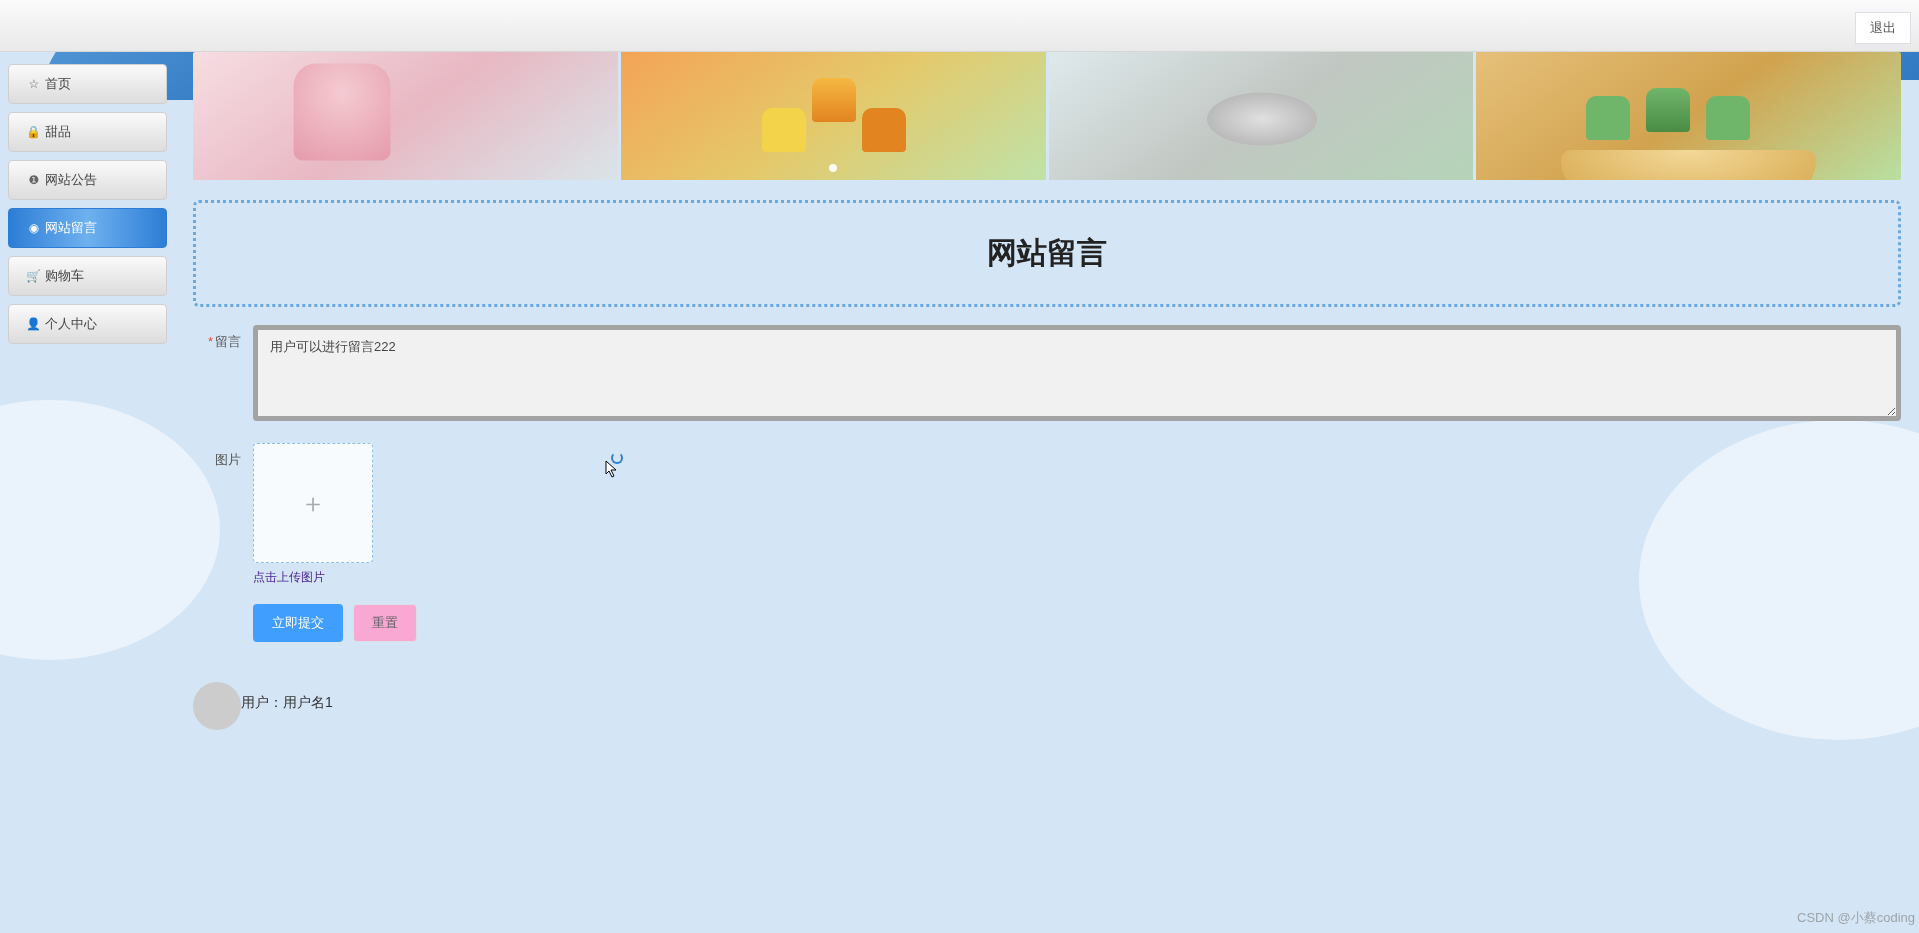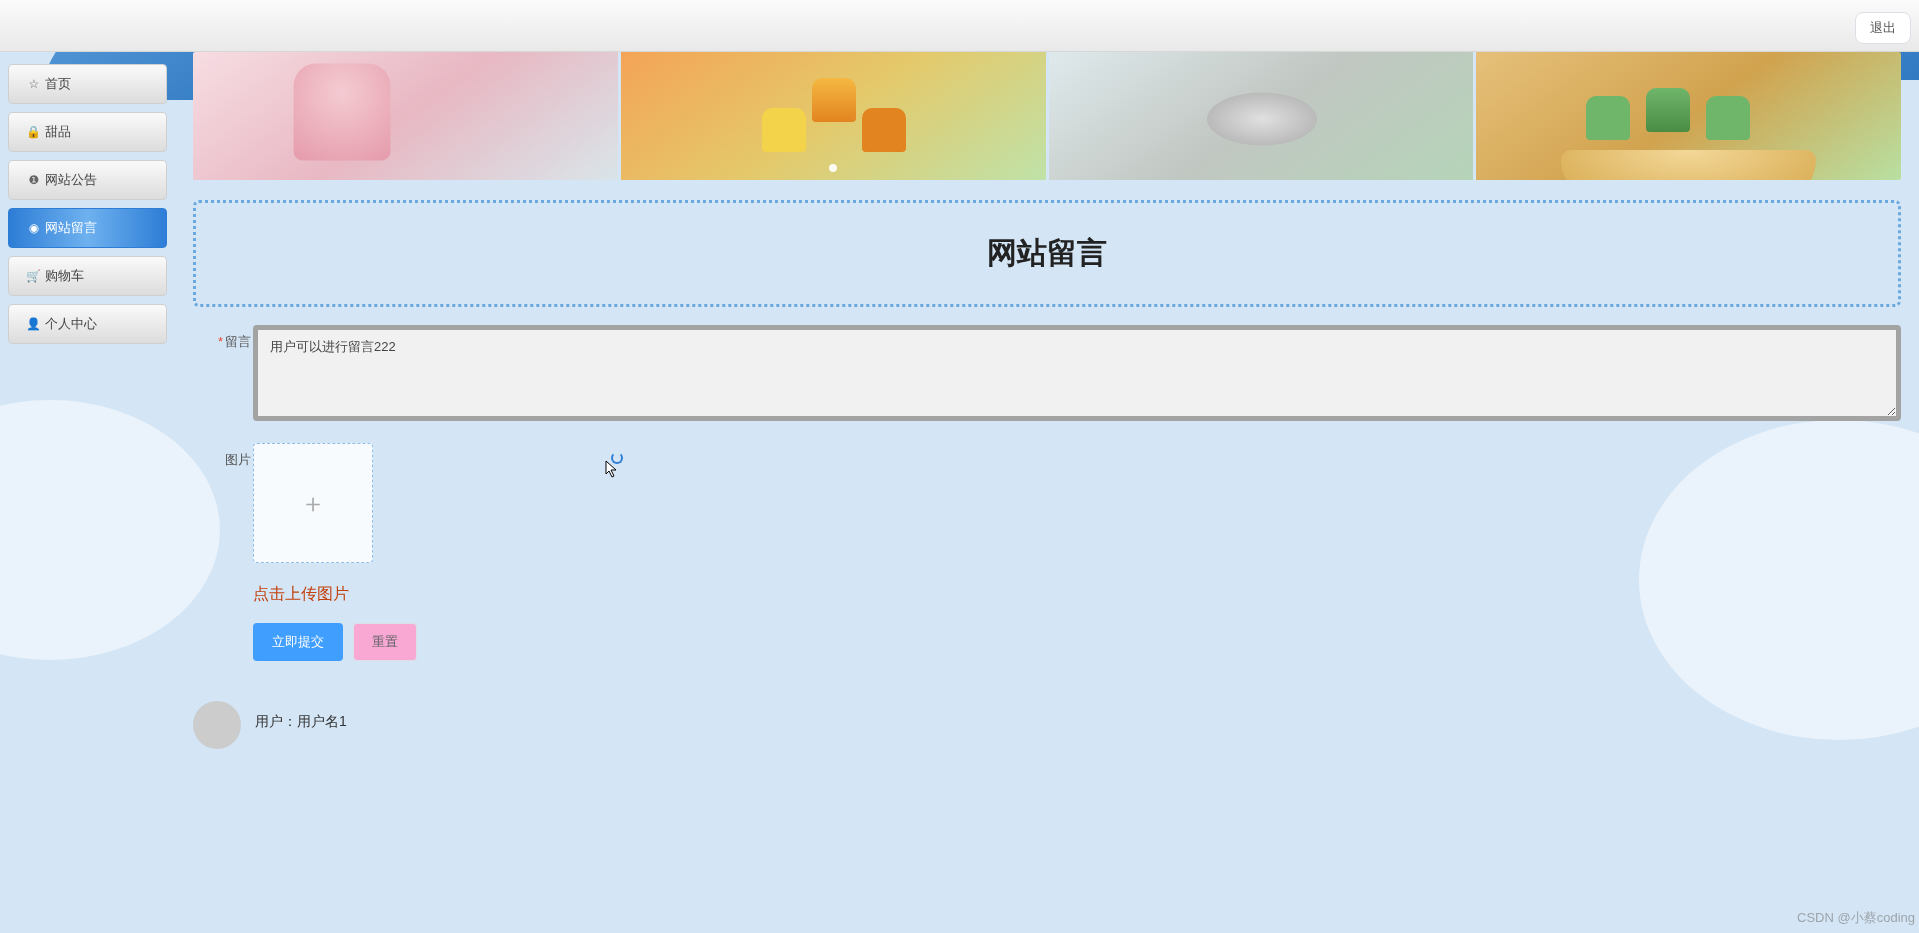--- a/index.html
+++ b/index.html
@@ -67,21 +67,21 @@
     .header-title {
       font-size: 19px;
       color: #222;
     }
     .logout-btn {
       position: absolute;
       right: 8px;
       top: 12px;
       background: #fff;
       border: 1px solid #dcdfe6;
-      border-radius: 8px;
+      border-radius: 0;
       padding: 6px 14px;
       font-size: 13px;
       cursor: pointer;
       color: #555;
     }
 
     .container {
       display: flex;
       position: relative;
       z-index: 1;
@@ -195,21 +195,21 @@
     }
 
     .form-area { margin-top: 18px; }
     .form-row {
       display: flex;
       margin-bottom: 18px;
     }
     .form-label {
       width: 60px;
       text-align: right;
-      padding-right: 2px;
+      padding-right: 12px;
       padding-top: 8px;
       font-size: 13px;
       color: #555;
       flex-shrink: 0;
     }
     .form-label .req { color: #e74c3c; margin-right: 2px; }
     .form-control { flex: 1; }
 
     .msg-textarea {
       width: 100%;
@@ -230,23 +230,23 @@
       border: 1px dashed #8fbde8;
       border-radius: 4px;
       display: flex;
       align-items: center;
       justify-content: center;
       cursor: pointer;
       background: #f8fbfe;
     }
     .plus-icon { font-size: 26px; color: #aaa; font-weight: 300; }
     .upload-hint {
-      font-size: 16px;
-      color: #c2410c;
-      margin-top: 21px;
+      font-size: 12px;
+      color: #4c1d95;
+      margin-top: 6px;
     }
 
     .btn-row {
       padding-left: 60px;
       margin-top: 12px;
       display: flex;
       gap: 10px;
     }
     .btn {
       padding: 9px 18px;
@@ -259,21 +259,21 @@
       background: #409eff;
       color: #fff;
     }
     .btn-default {
       background: #f9a8d4;
       border-color: #dcdfe6;
       color: #606266;
     }
 
     .comment-list { margin-top: 40px; }
-    .comment-item { display: flex; align-items: flex-start; gap: 14px; }
+    .comment-item { display: flex; align-items: flex-start; }
     .avatar {
       width: 48px;
       height: 48px;
       background: #ccc;
       border-radius: 50%;
       flex-shrink: 0;
     }
     .comment-body { flex: 1; }
     .comment-user {
       font-size: 14px;

